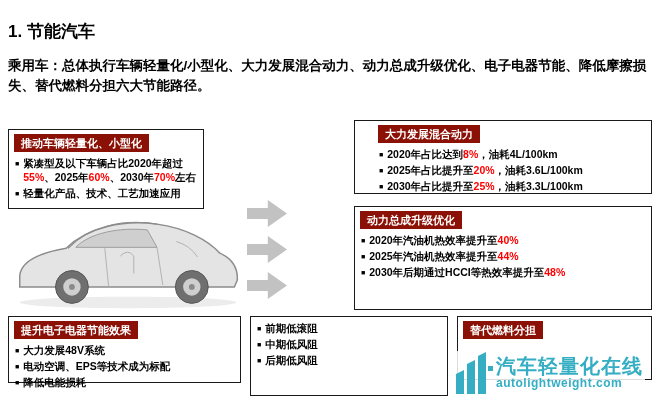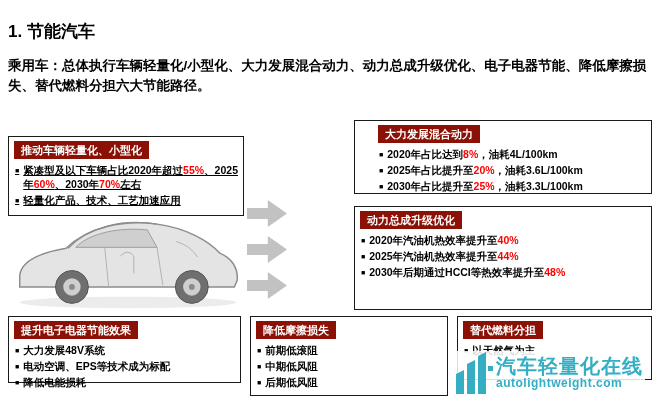--- a/index.html
+++ b/index.html
@@ -30,21 +30,21 @@
 </style>
 </head>
 <body>
 
 <div id="page">
 
   <div class="page-title">1. 节能汽车</div>
 
   <div class="intro">乘用车：总体执行车辆轻量化/小型化、大力发展混合动力、动力总成升级优化、电子电器节能、降低摩擦损失、替代燃料分担六大节能路径。</div>
 
-  <div class="box" style="left:8px;top:136px;width:236px;height:80px;text-decoration:underline;">
+  <div class="box" style="left:8px;top:129px;width:196px;height:80px;">
     <div class="box-header">推动车辆轻量化、小型化</div>
     <ul class="box-list">
       <li>
           <span class="bullet">■</span>
           <span class="li-text"><span>紧凑型及以下车辆占比2020年超过</span><span class="red">55%</span><span>、2025年</span><span class="red">60%</span><span>、2030年</span><span class="red">70%</span><span>左右</span></span>
         </li>
       <li>
           <span class="bullet">■</span>
           <span class="li-text"><span>轻量化产品、技术、工艺加速应用</span></span>
         </li>
@@ -99,45 +99,38 @@
           <span class="li-text"><span>电动空调、EPS等技术成为标配</span></span>
         </li>
       <li>
           <span class="bullet">■</span>
           <span class="li-text"><span>降低电能损耗</span></span>
         </li>
     </ul>
   </div>
 
   <div class="box" style="left:250px;top:316px;width:198px;height:80px;">
-    <div class="box-header">降低摩擦损失</div>
     <ul class="box-list">
       <li>
           <span class="bullet">■</span>
           <span class="li-text"><span>前期低滚阻</span></span>
         </li>
       <li>
           <span class="bullet">■</span>
           <span class="li-text"><span>中期低风阻</span></span>
         </li>
       <li>
           <span class="bullet">■</span>
           <span class="li-text"><span>后期低风阻</span></span>
         </li>
     </ul>
   </div>
 
   <div class="box" style="left:457px;top:316px;width:195px;height:64px;">
     <div class="box-header">替代燃料分担</div>
-    <ul class="box-list">
-      <li>
-          <span class="bullet">■</span>
-          <span class="li-text"><span>以天然气为主</span></span>
-        </li>
-    </ul>
   </div>
 
   <svg id="car" width="232" height="118" viewBox="0 0 240 122">
     <ellipse cx="120" cy="108" rx="112" ry="6" fill="#ececec"></ellipse>
     <path d="M8,92 L8,80 C10,64 32,56 56,52 C78,30 116,22 150,27 C180,31 203,44 215,57 C227,62 234,72 233,85 L230,92 Z" fill="#e4e4e4" stroke="#8c8c8c" stroke-width="1.5"></path>
     <path d="M66,51 C80,36 112,30 140,33 L150,51 Z" fill="#cfcfcf" stroke="#9a9a9a" stroke-width="1"></path>
     <path d="M58,52 C80,29 116,21 150,27" fill="none" stroke="#8c8c8c" stroke-width="1.2"></path>
     <path d="M96,52 L100,92 M150,51 L156,90" stroke="#b0b0b0" stroke-width="1"></path>
     <path d="M112,60 q8,-8 14,0 l0,18 M170,45 q14,4 22,16" fill="none" stroke="#b0b0b0" stroke-width="1"></path>
     <circle cx="62" cy="92" r="17" fill="#6f6f6f" stroke="#555" stroke-width="1"></circle>

